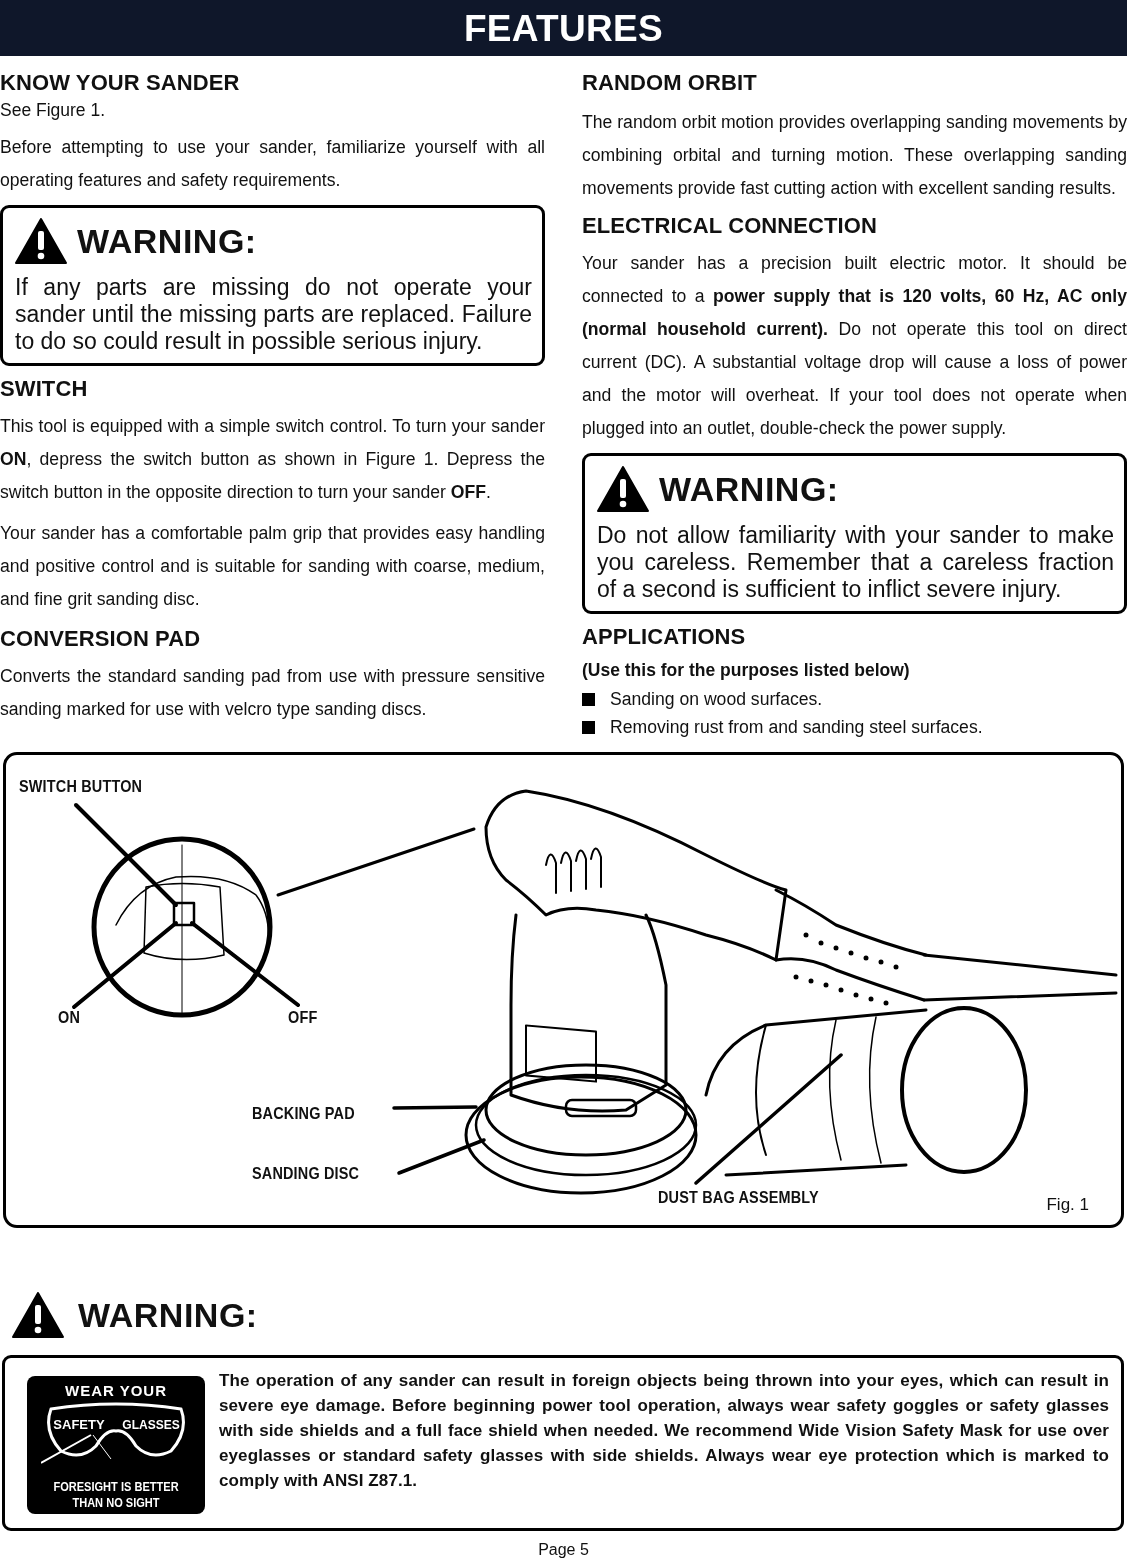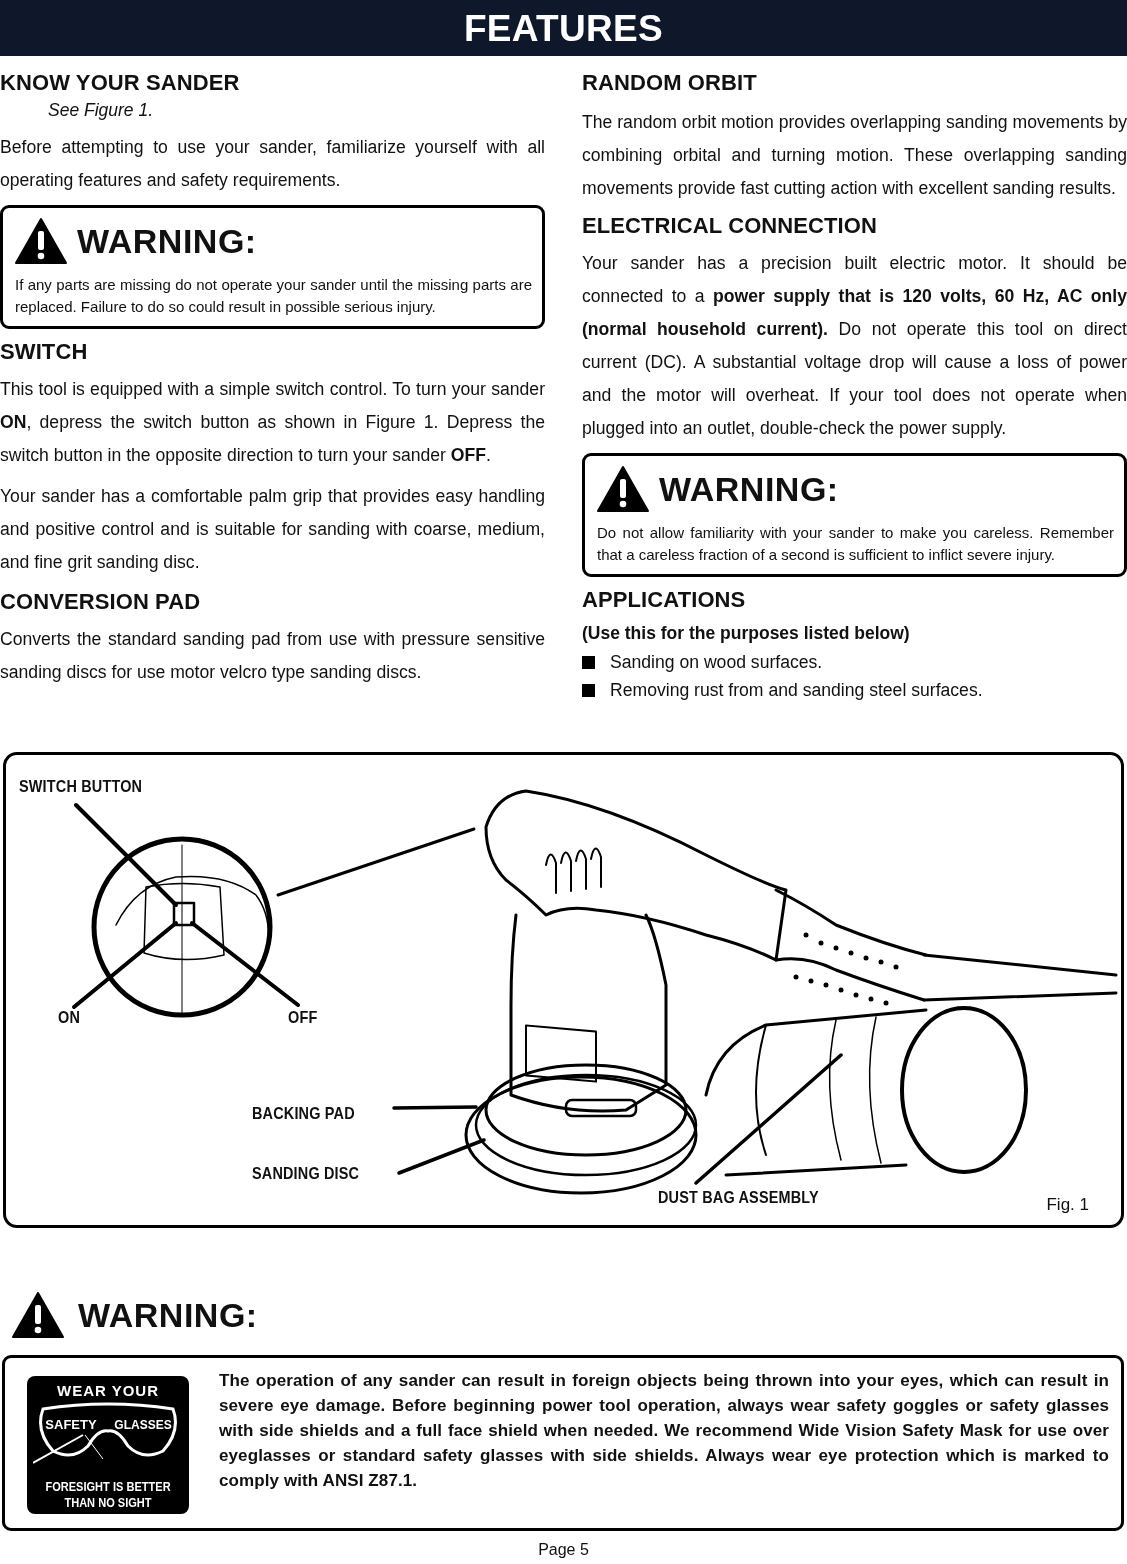--- a/index.html
+++ b/index.html
@@ -7,42 +7,42 @@
   body { position: relative; font-family: "Liberation Sans", sans-serif; color: #111; }
 
   .header-bar { position: absolute; left: 0; top: 0; width: 1127px; height: 56px; background: #0f172a; color: #fff;
     font-weight: bold; font-size: 37px; text-align: center; line-height: 58px; letter-spacing: 0.3px; }
 
   .col { position: absolute; top: 70px; width: 545px; }
   .col-left { left: 0; }
   .col-right { left: 582px; }
 
   h2.sec { font-size: 22px; font-weight: bold; margin: 0 0 4px 0; letter-spacing: 0.1px; }
-  .italic-note { font-style: italic; font-size: 17.5px; margin-bottom: 10px; padding-left: 48px; }
+  .italic-note { font-size: 17.5px; margin-bottom: 10px; }
   p.body { font-size: 17.6px; line-height: 33px; text-align: justify; margin-bottom: 8px; }
   p.body b { font-weight: bold; }
 
   .warn-box { border: 3px solid #000; border-radius: 9px; padding: 10px 10px 8px 12px; margin: 6px 0 10px 0; }
   .warn-title { display: flex; align-items: center; gap: 10px; margin-bottom: 10px; }
   .warn-title span.t { font-weight: bold; font-size: 34px; letter-spacing: 0.5px; }
-  .warn-box p { font-size: 15px; line-height: 22px; text-align: justify; }
+  .warn-box p { font-size: 23px; line-height: 27px; text-align: justify; }
 
   .apps-sub { font-weight: bold; font-size: 17.5px; margin: 10px 0 8px 0; }
   .bullet { display: flex; align-items: center; font-size: 17.6px; margin-bottom: 7px; }
   .bullet .sq { width: 13px; height: 13px; background: #000; margin-right: 15px; flex: none; }
 
   .figure { position: absolute; left: 3px; top: 752px; width: 1121px; height: 476px; border: 3px solid #000; border-radius: 14px; overflow: hidden; }
   .fig-label { position: absolute; font-weight: bold; font-size: 17px; font-family: "Liberation Sans", sans-serif; transform: scaleX(0.85); transform-origin: left center; letter-spacing: 0.2px; }
   .fig-num { position: absolute; right: 32px; bottom: 10px; font-size: 17px; }
 
   .bottom-warn { position: absolute; left: 12px; top: 1292px; display: flex; align-items: center; gap: 14px; }
   .bottom-warn span.t { font-weight: bold; font-size: 34px; letter-spacing: 0.5px; }
 
   .eye-box { position: absolute; left: 2px; top: 1355px; width: 1122px; height: 176px; border: 3px solid #000; border-radius: 9px; }
-  .eye-badge { position: absolute; left: 22px; top: 18px; width: 162px; height: 138px; background: #000; border-radius: 8px; color: #fff; text-align: center; }
+  .eye-badge { position: absolute; left: 22px; top: 18px; width: 178px; height: 138px; background: #000; border-radius: 8px; color: #fff; text-align: center; }
   .eye-badge .l1 { font-weight: bold; font-size: 15px; letter-spacing: 1px; margin-top: 6px; }
   .eye-badge .l3 { position: absolute; left: 0; right: 0; bottom: 20px; font-weight: bold; font-size: 13px; transform: scaleX(0.85); }
   .eye-badge .l4 { position: absolute; left: 0; right: 0; bottom: 4px; font-weight: bold; font-size: 13px; transform: scaleX(0.85); }
   .eye-text { position: absolute; left: 214px; top: 10px; width: 890px; font-weight: bold; font-size: 17px; line-height: 25px; text-align: justify; letter-spacing: 0.1px; }
 
   .page-num { position: absolute; top: 1541px; left: 0; width: 1127px; text-align: center; font-size: 16px; }
 </style>
 </head>
 <body>
 
@@ -63,21 +63,21 @@
       <span class="t">WARNING:</span>
     </div>
     <p>If any parts are missing do not operate your sander until the missing parts are replaced. Failure to do so could result in possible serious injury.</p>
   </div>
 
   <h2 class="sec" style="margin-top:8px;">SWITCH</h2>
   <p class="body" style="margin-top:8px;"><span>This tool is equipped with a simple switch control. To turn your sander </span><b>ON</b><span>, depress the switch button as shown in Figure 1. Depress the switch button in the opposite direction to turn your sander </span><b>OFF</b><span>.</span></p>
   <p class="body">Your sander has a comfortable palm grip that provides easy handling and positive control and is suitable for sanding with coarse, medium, and fine grit sanding disc.</p>
 
   <h2 class="sec" style="margin-top:10px;">CONVERSION PAD</h2>
-  <p class="body" style="margin-top:8px;">Converts the standard sanding pad from use with pressure sensitive sanding discs for use motor velcro type sanding discs.</p>
+  <p class="body" style="margin-top:8px;">Converts the standard sanding pad from use with pressure sensitive sanding marked for use with velcro type sanding discs.</p>
 </div>
 
 <div class="col col-right">
   <h2 class="sec">RANDOM ORBIT</h2>
   <p class="body" style="margin-top:10px;">The random orbit motion provides overlapping sanding movements by combining orbital and turning motion. These overlapping sanding movements provide fast cutting action with excellent sanding results.</p>
 
   <h2 class="sec" style="margin-top:6px;">ELECTRICAL CONNECTION</h2>
   <p class="body" style="margin-top:8px;"><span>Your sander has a precision built electric motor. It should be connected to a </span><b>power supply that is 120 volts, 60 Hz, AC only (normal household current).</b><span> Do not operate this tool on direct current (DC). A substantial voltage drop will cause a loss of power and the motor will overheat. If your tool does not operate when plugged into an outlet, double-check the power supply.</span></p>
 
   <div class="warn-box" style="margin-top:4px;">

